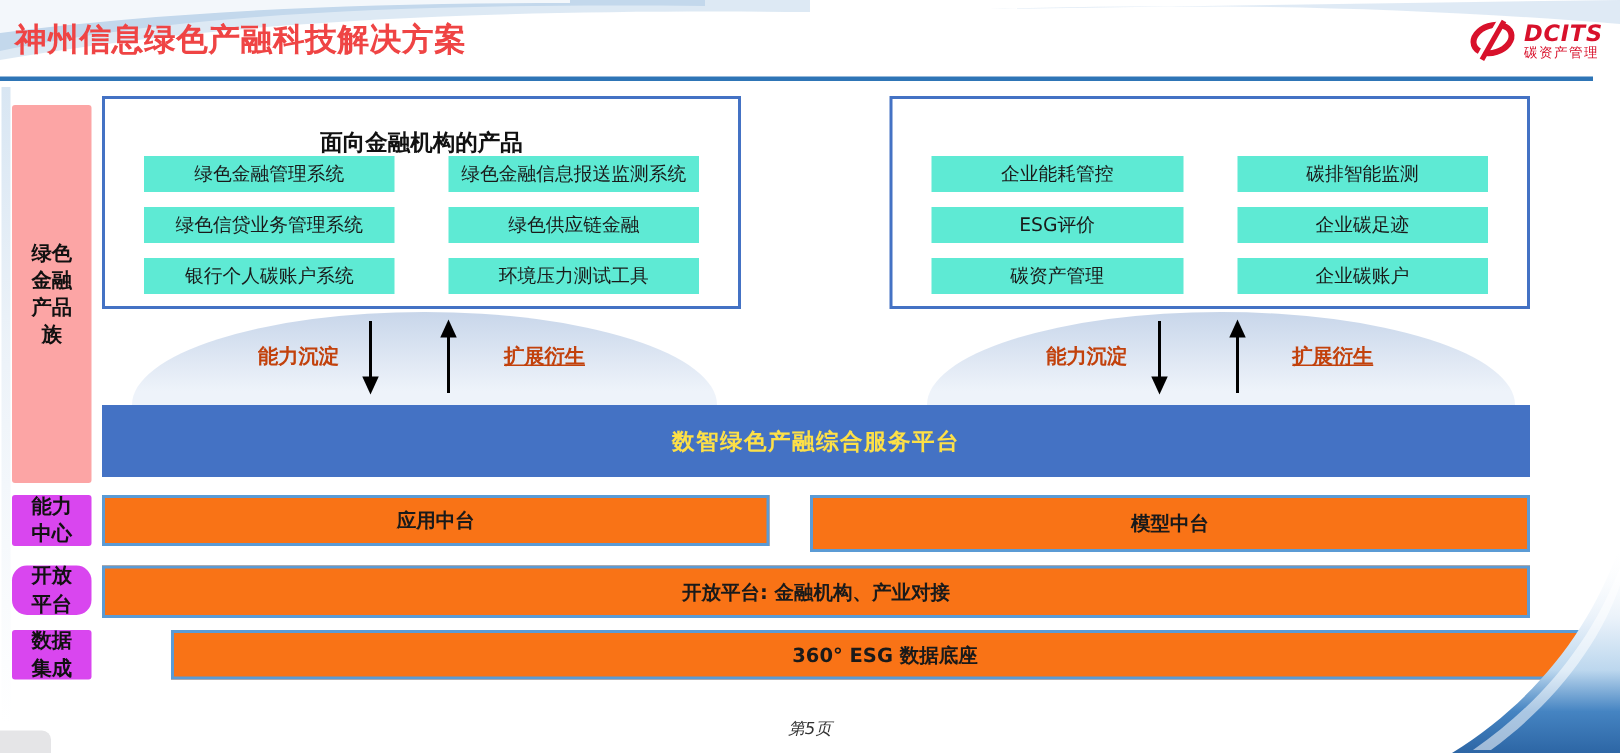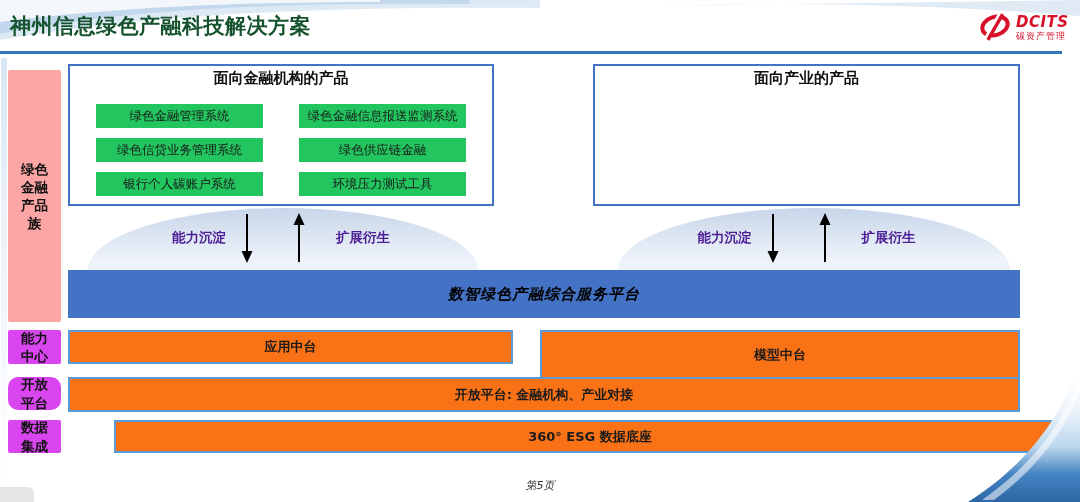--- a/index.html
+++ b/index.html
@@ -3,66 +3,66 @@
 <meta charset="utf-8">
 <style>
   * { margin:0; padding:0; box-sizing:border-box; }
   html,body { width:1080px; height:502px; }
   body {
     position:relative; width:1080px; height:502px; overflow:hidden;
     background:#ffffff; font-family:"DejaVu Sans","Liberation Sans",sans-serif; color:#111;
   }
   
   .hdr-deco { position:absolute; top:0; left:0; width:1080px; height:58px; pointer-events:none; }
-  .page-title { position:absolute; left:10px; top:12px; font-size:21px; font-weight:bold; color:#14532d; letter-spacing:.5px; }
+  .page-title { position:absolute; left:10px; top:12px; font-size:21px; font-weight:bold; color:#ef4444; letter-spacing:.5px; }
   .hdr-line { position:absolute; left:0; top:51px; width:1062px; height:3px; background:#2e75b6; }
   .logo { position:absolute; right:6px; top:9px; width:96px; height:38px; display:flex; align-items:center; gap:4px; }
   .logo-texts { display:flex; flex-direction:column; line-height:1; }
   .logo-brand { font-size:15px; font-weight:bold; font-style:italic; color:#d8112b; letter-spacing:.5px; }
   .logo-cn { font-size:9px; color:#d8112b; margin-top:2px; letter-spacing:1px; }
   
   .left-strip { position:absolute; left:1px; top:58px; width:6px; height:424px;
     background:linear-gradient(to bottom, #cfe0f0, #e7eff7 40%, rgba(255,255,255,0)); opacity:.8; }
   
   .side-label { position:absolute; left:8px; width:53px; display:flex; align-items:center; justify-content:center;
     font-weight:bold; font-size:13.5px; white-space:pre-line; text-align:center; line-height:1.35; border-radius:2px; }
   .side-blue { top:70px; height:252px; background:#fca5a5; }
   .side-peach { background:#d946ef; }
   .s2 { top:330px; height:34px; }
   .s3 { top:377px; height:33px;border-radius:10px; }
   .s4 { top:420px; height:33px; }
   
   .prod-box { position:absolute; top:64px; height:142px; background:#fff; border:2px solid #4472c4; z-index:1; }
   .prod-box.left { left:68px; width:426px; }
   .prod-box.right { left:593px; width:427px; }
-  .prod-title { text-align:center; font-size:15px; font-weight:bold; margin-top:3px; }
+  .prod-title { text-align:center; font-size:15px; font-weight:bold; margin-top:20px; }
   .chip-grid { position:absolute; left:26px; right:26px; top:38px; display:grid;
     grid-template-columns:1fr 1fr; column-gap:36px; row-gap:10px; }
-  .chip { height:24px; background:#22c55e; display:flex; align-items:center; justify-content:center;
+  .chip { height:24px; background:#5eead4; display:flex; align-items:center; justify-content:center;
     font-size:12.5px; color:#1a1a1a; }
   
   .dome { position:absolute; top:208px; height:62px; border-radius:50% 50% 0 0 / 100% 100% 0 0;
     background:linear-gradient(to bottom, #c8d6ea, #eef3fa 85%); z-index:0; }
   .dome.left { left:88px; width:390px; }
   .dome.right { left:618px; width:392px; }
   .flow-row { position:absolute; top:207px; height:62px; display:flex; align-items:center; justify-content:center; z-index:2; }
   .flow-row.left { left:68px; width:426px; }
   .flow-row.right { left:593px; width:427px; }
-  .flow-label { font-size:13.5px; font-weight:bold; color:#4c1d95;text-align:right; }
+  .flow-label { font-size:13.5px; font-weight:bold; color:#c2410c;text-align:right; }
   .flow-arrow { display:flex; align-items:center; }
-  .m-r { margin-right:14px; } .m-l { margin-left:30px; } .gap { width:38px; }
+  .m-r { margin-right:14px; } .m-l { margin-left:30px;text-decoration:underline; } .gap { width:38px; }
   
   .platform-bar { position:absolute; left:68px; top:270px; width:952px; height:48px; background:#4472c4;
     display:flex; align-items:center; justify-content:center; z-index:2; }
-  .platform-bar span { color:#000000; font-size:15px; font-weight:bold; letter-spacing:1px;font-style:italic; }
+  .platform-bar span { color:#fde047; font-size:15px; font-weight:bold; letter-spacing:1px; }
   
   .row-box { position:absolute; background:#f97316; border:2px solid #5b9bd5; display:flex;
     align-items:center; justify-content:center; font-size:13px; color:#1a1a1a;font-weight:bold; }
   .cap-left { left:68px; top:330px; width:445px; height:34px; }
-  .cap-right { left:540px; top:330px; width:480px; height:49px; }
+  .cap-right { left:540px; top:330px; width:480px; height:38px; }
   .open-row { left:68px; top:377px; width:952px; height:35px; }
   .data-row { left:68px; top:420px; width:952px; height:33px;margin-left:46px; }
   
   .page-num { position:absolute; left:0; right:0; top:478px; text-align:center; font-size:11px;
     font-style:italic; color:#333; }
   .corner-gray { position:absolute; left:-6px; top:487px; width:40px; height:22px; background:#e5e5e7; border-radius:6px; }
   .corner-ribbon { position:absolute; right:0; bottom:0; width:112px; height:138px; pointer-events:none; }
 </style>
 </head>
 <body>
@@ -110,21 +110,28 @@
     <div class="chip">绿色金融管理系统</div>
     <div class="chip">绿色金融信息报送监测系统</div>
     <div class="chip">绿色信贷业务管理系统</div>
     <div class="chip">绿色供应链金融</div>
     <div class="chip">银行个人碳账户系统</div>
     <div class="chip">环境压力测试工具</div>
   </div>
 </div>
 
 <div class="prod-box right">
-  <div class="prod-title">面向产业的产品</div>
+  <div class="chip-grid">
+    <div class="chip">企业能耗管控</div>
+    <div class="chip">碳排智能监测</div>
+    <div class="chip">ESG评价</div>
+    <div class="chip">企业碳足迹</div>
+    <div class="chip">碳资产管理</div>
+    <div class="chip">企业碳账户</div>
+  </div>
 </div>
 
 <div class="dome left"></div>
 <div class="dome right"></div>
 
 <div class="flow-row left">
   <span class="flow-label m-r">能力沉淀</span>
   <span class="flow-arrow">
     <svg width="14" height="52" viewBox="0 0 14 52">
         <line x1="7" y1="2" x2="7" y2="41" stroke="#000" stroke-width="2"></line>

